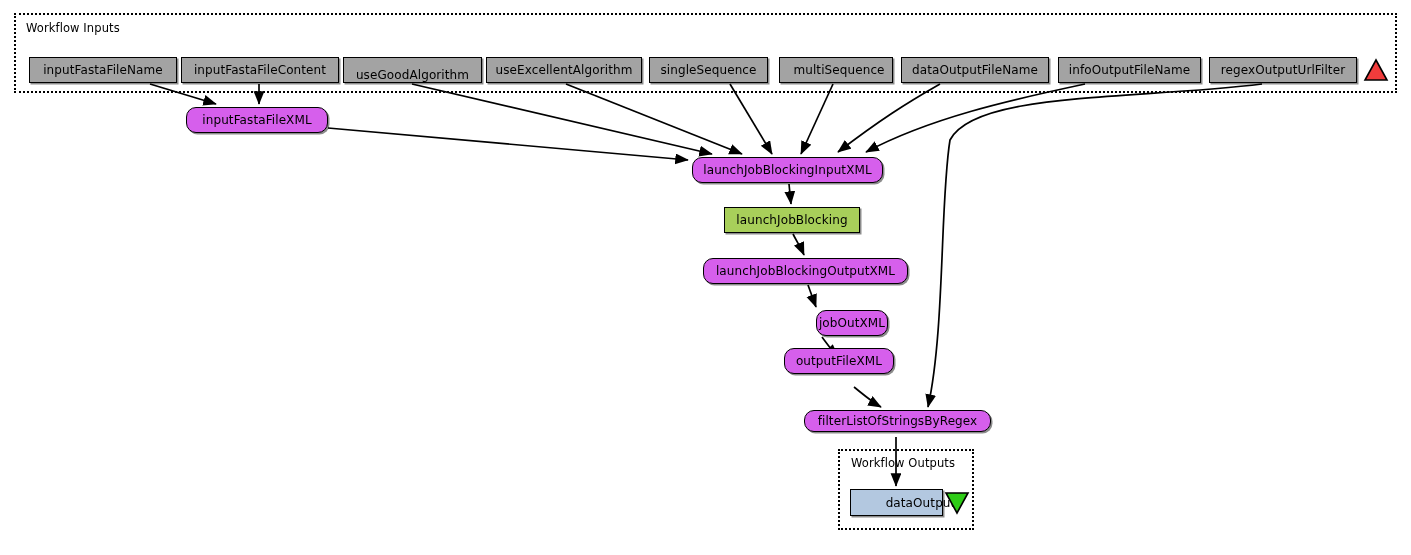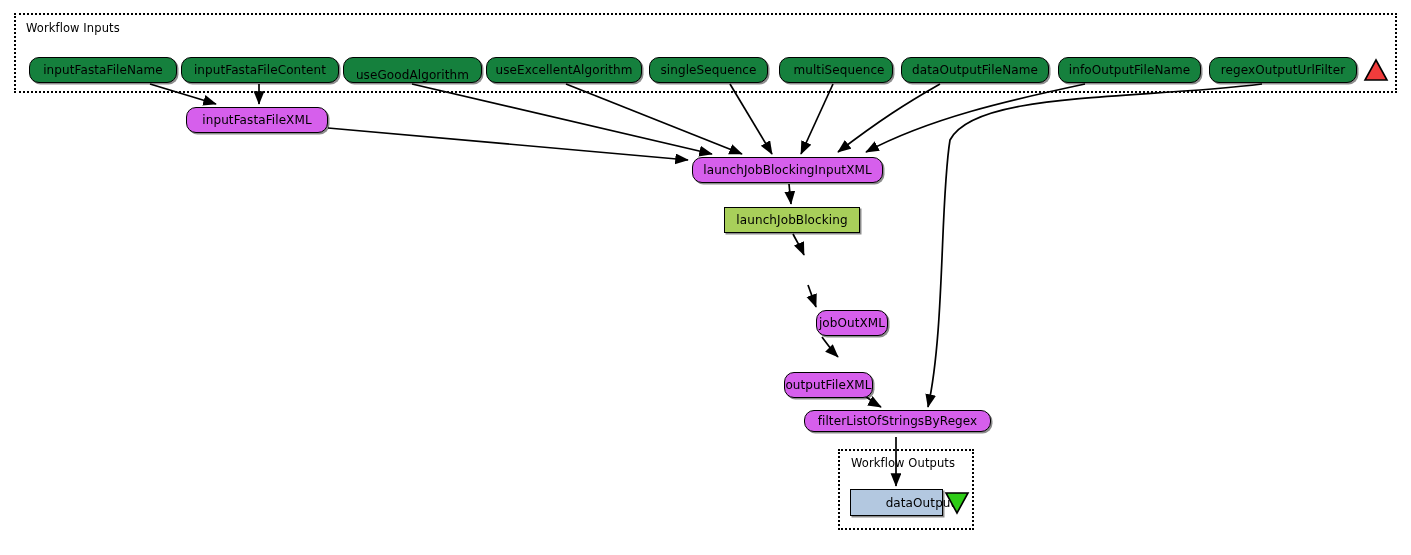--- a/index.html
+++ b/index.html
@@ -44,21 +44,21 @@
     border: 1.6px solid #000000;
     display: flex;
     align-items: center;
     justify-content: center;
     font-size: 12px;
     color: #000000;
     white-space: nowrap;
     box-shadow: 1.5px 1.5px 0 rgba(0,0,0,0.45);
     letter-spacing: 0.1px;
   }
-  .node.input   { background: #15803d; border-radius: 10px; }
+  .node.input   { background: #a3a3a3; }
   .node.process { background: #d65fec; border-radius: 10px; }
   .node.tool    { background: #a8cf5a; }
   .node.output  { background: #b3c8e0; padding-left: 48px; }
   .tri-outline {
     position: absolute;
   }
 </style>
 </head>
 <body>
 
@@ -146,24 +146,27 @@
 
   <div class="node process" style="left:186px; top:107px; width:142px; height:26px;">
     <span>inputFastaFileXML</span>
   </div>
   <div class="node process" style="left:692px; top:157px; width:191px; height:26px;">
     <span>launchJobBlockingInputXML</span>
   </div>
   <div class="node tool" style="left:724px; top:207px; width:136px; height:26px;">
     <span>launchJobBlocking</span>
   </div>
+  <div class="node process" style="left:703px; top:258px; width:205px; height:26px;">
+    <span>launchJobBlockingOutputXML</span>
+  </div>
   <div class="node process" style="left:772px; top:310px; width:72px; height:26px;margin-left:44px;">
     <span>jobOutXML</span>
   </div>
-  <div class="node process" style="left:784px; top:372px; width:89px; height:26px;text-align:center;">
+  <div class="node process" style="left:784px; top:348px; width:110px; height:26px;text-align:center;">
     <span>outputFileXML</span>
   </div>
   <div class="node process" style="left:804px; top:410px; width:187px; height:22px;">
     <span>filterListOfStringsByRegex</span>
   </div>
 
   <div class="node output" style="left:850px; top:489px; width:93px; height:27px;">
     <span>dataOutput</span>
   </div>
 

